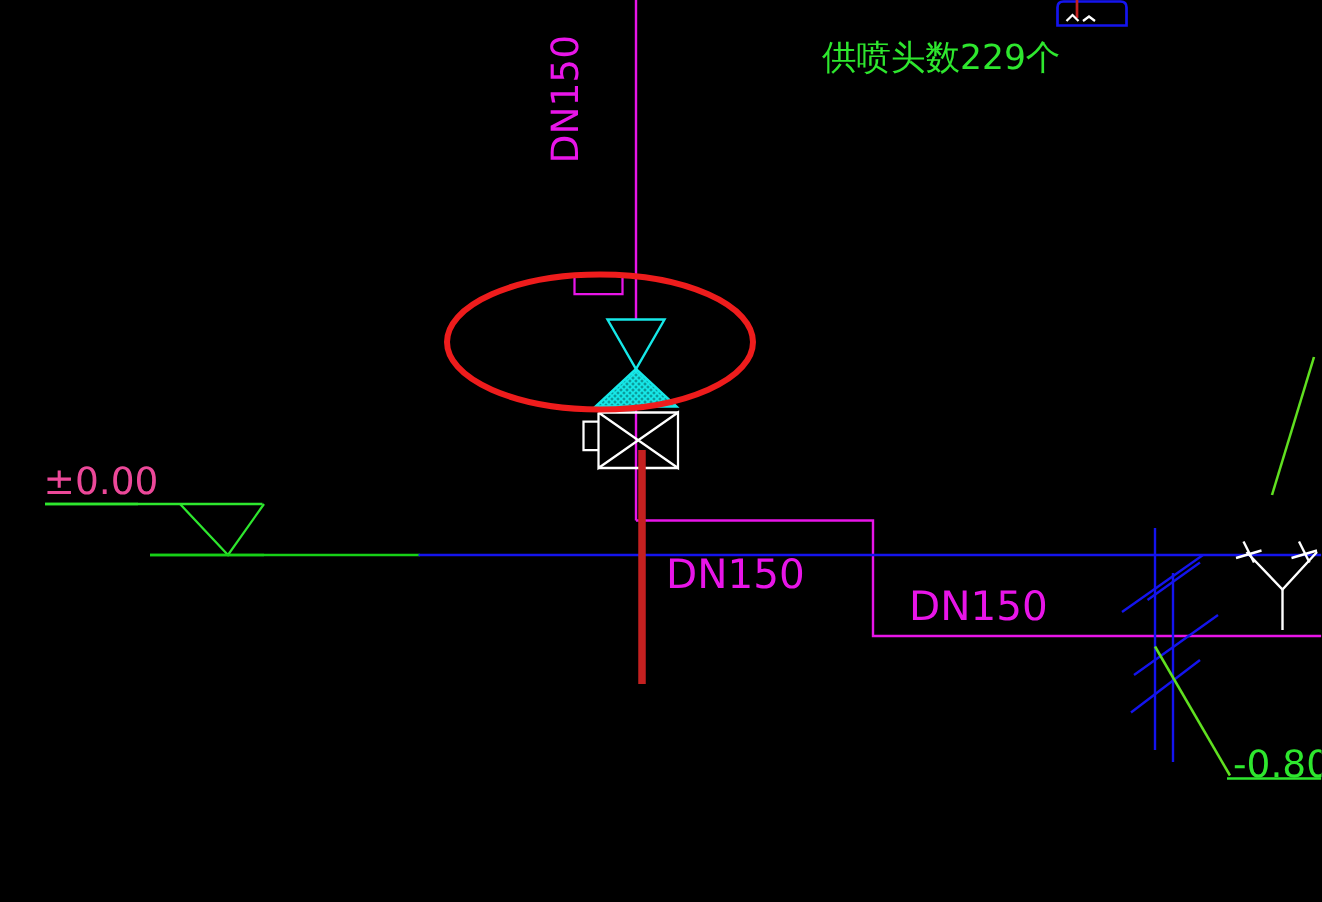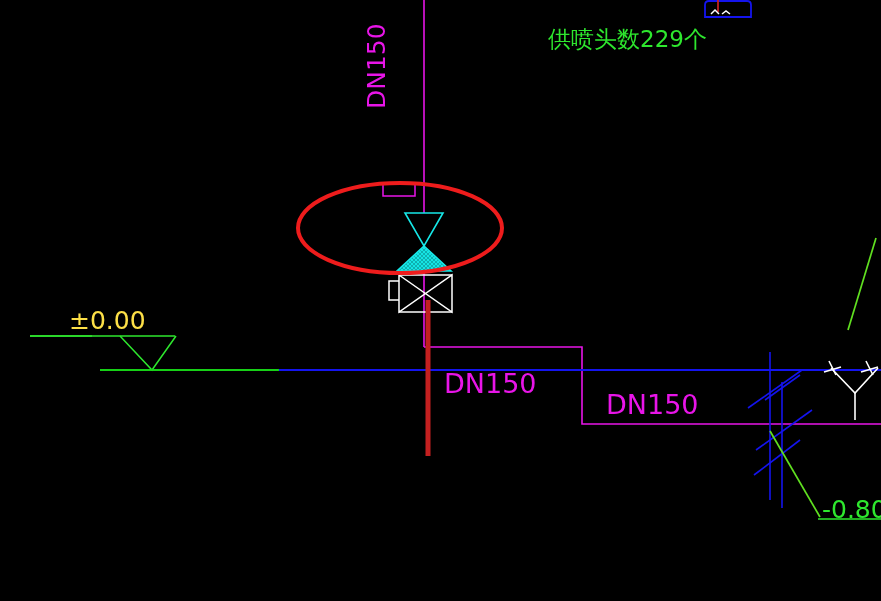--- a/index.html
+++ b/index.html
@@ -39,23 +39,22 @@
     left: 548px;
     top: 28px;
     font-size: 23px;
     color: #2ee72e;
     letter-spacing: 0px;
   }
   #label-elev-zero {
     left: 29px;
     top: 308px;
     font-size: 25px;
-    color: #fde047;
+    color: #ec4899;
     letter-spacing: 0px;
-    margin-left: 40px;
   }
   #label-elev-neg {
     left: 822px;
     top: 497px;
     font-size: 25px;
     color: #2ee72e;
     letter-spacing: 0px;
   }
   #label-dn-vertical {
     left: 364px;

